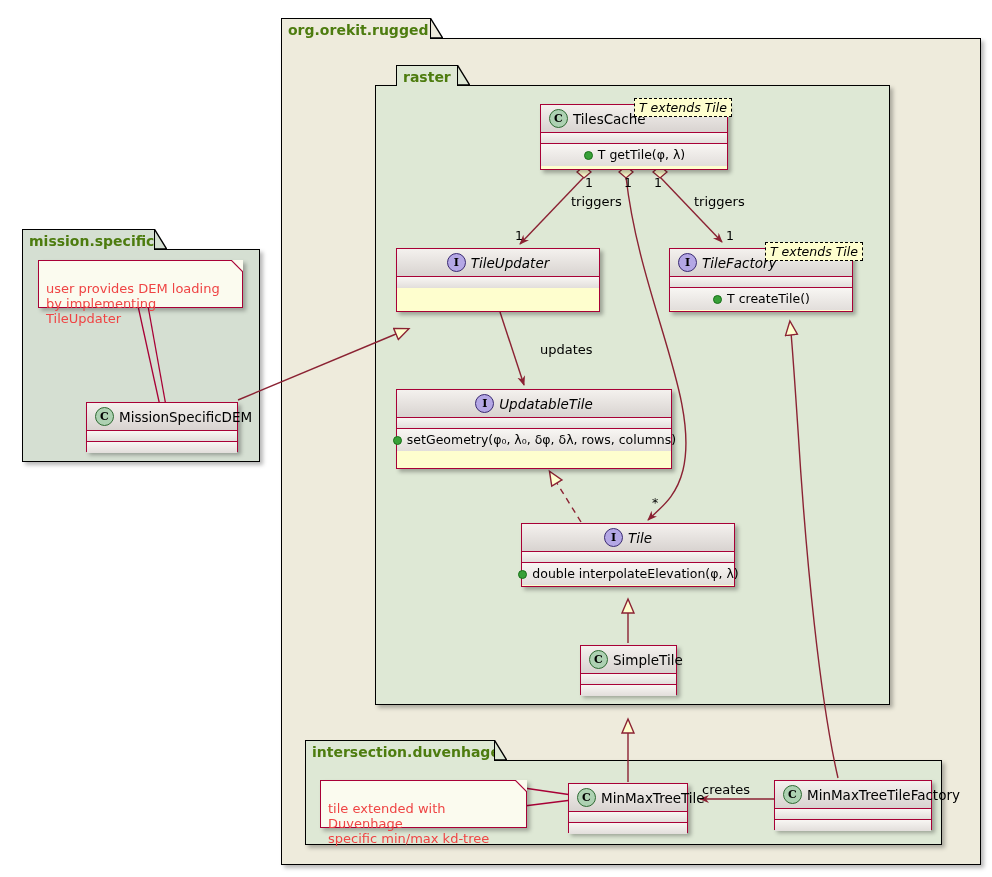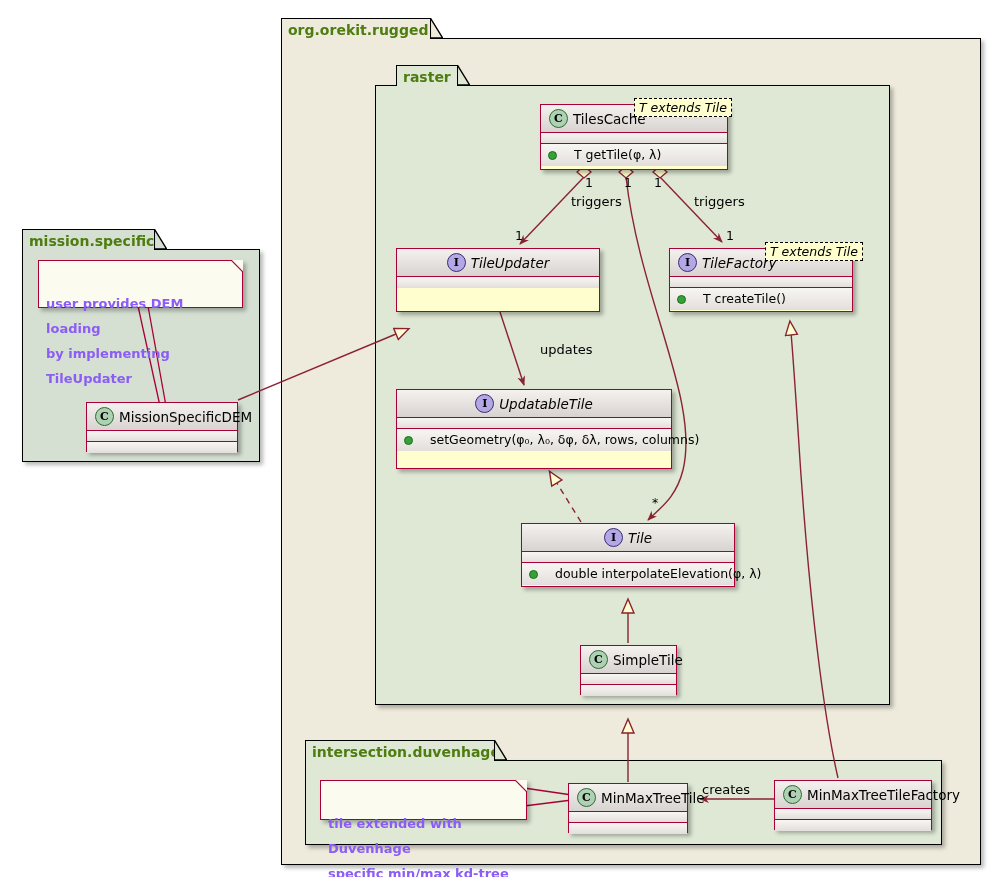--- a/index.html
+++ b/index.html
@@ -95,21 +95,22 @@
   }
   .compart:last-child { border-bottom: none; }
   .compart.empty { height: 11px; padding: 0; }
   .member {
     font-size: 12.5px;
     color: #000;
     white-space: nowrap;
     line-height: 16px;
     display: flex;
     align-items: center;
-    gap: 17px;
+    gap: 5px;
+    justify-content: center;
   }
   .dot {
     width: 7px; height: 7px;
     border-radius: 50%;
     background: #38A038;
     border: 1px solid #197019;
     flex: none;
     display: inline-block;
   }
   
@@ -125,26 +126,25 @@
     line-height: 15px;
     color: #000;
   }
   
   .note {
     position: absolute;
     box-sizing: border-box;
     border: 1.3px solid #A80036;
     background: #FBFBEF;
     box-shadow: 3px 3px 4px rgba(0,0,0,0.28);
-    color: #8b5cf6;
+    color: #ef4444;
     font-size: 13px;
-    line-height: 25px;
+    line-height: 15px;
     padding: 5px 7px;
     white-space: pre-line;
-    font-weight: bold;
   }
   .note .corner {
     position: absolute;
     right: -1px; top: -1px;
     width: 12px; height: 12px;
   }
   
   .elabel {
     position: absolute;
     font-size: 13px;
@@ -373,21 +373,21 @@
 
   <div class="note" style="left:38px; top:260px; width:205px; height:48px;">
     <span>user provides DEM loading
 by implementing TileUpdater</span>
     <svg class="corner" viewBox="0 0 12 12">
       <path d="M0 0 L12 12 L12 0 Z" fill="#FBFBEF" stroke="none"></path>
       <path d="M0 0 L12 12" stroke="#A80036" stroke-width="1.2" fill="none"></path>
     </svg>
   </div>
 
-  <div class="note" style="left:320px; top:780px; width:207px; height:40px;">
+  <div class="note" style="left:320px; top:780px; width:207px; height:48px;">
     <span>tile extended with Duvenhage
 specific min/max kd-tree</span>
     <svg class="corner" viewBox="0 0 12 12">
       <path d="M0 0 L12 12 L12 0 Z" fill="#FBFBEF" stroke="none"></path>
       <path d="M0 0 L12 12" stroke="#A80036" stroke-width="1.2" fill="none"></path>
     </svg>
   </div>
 
 </div>
 

